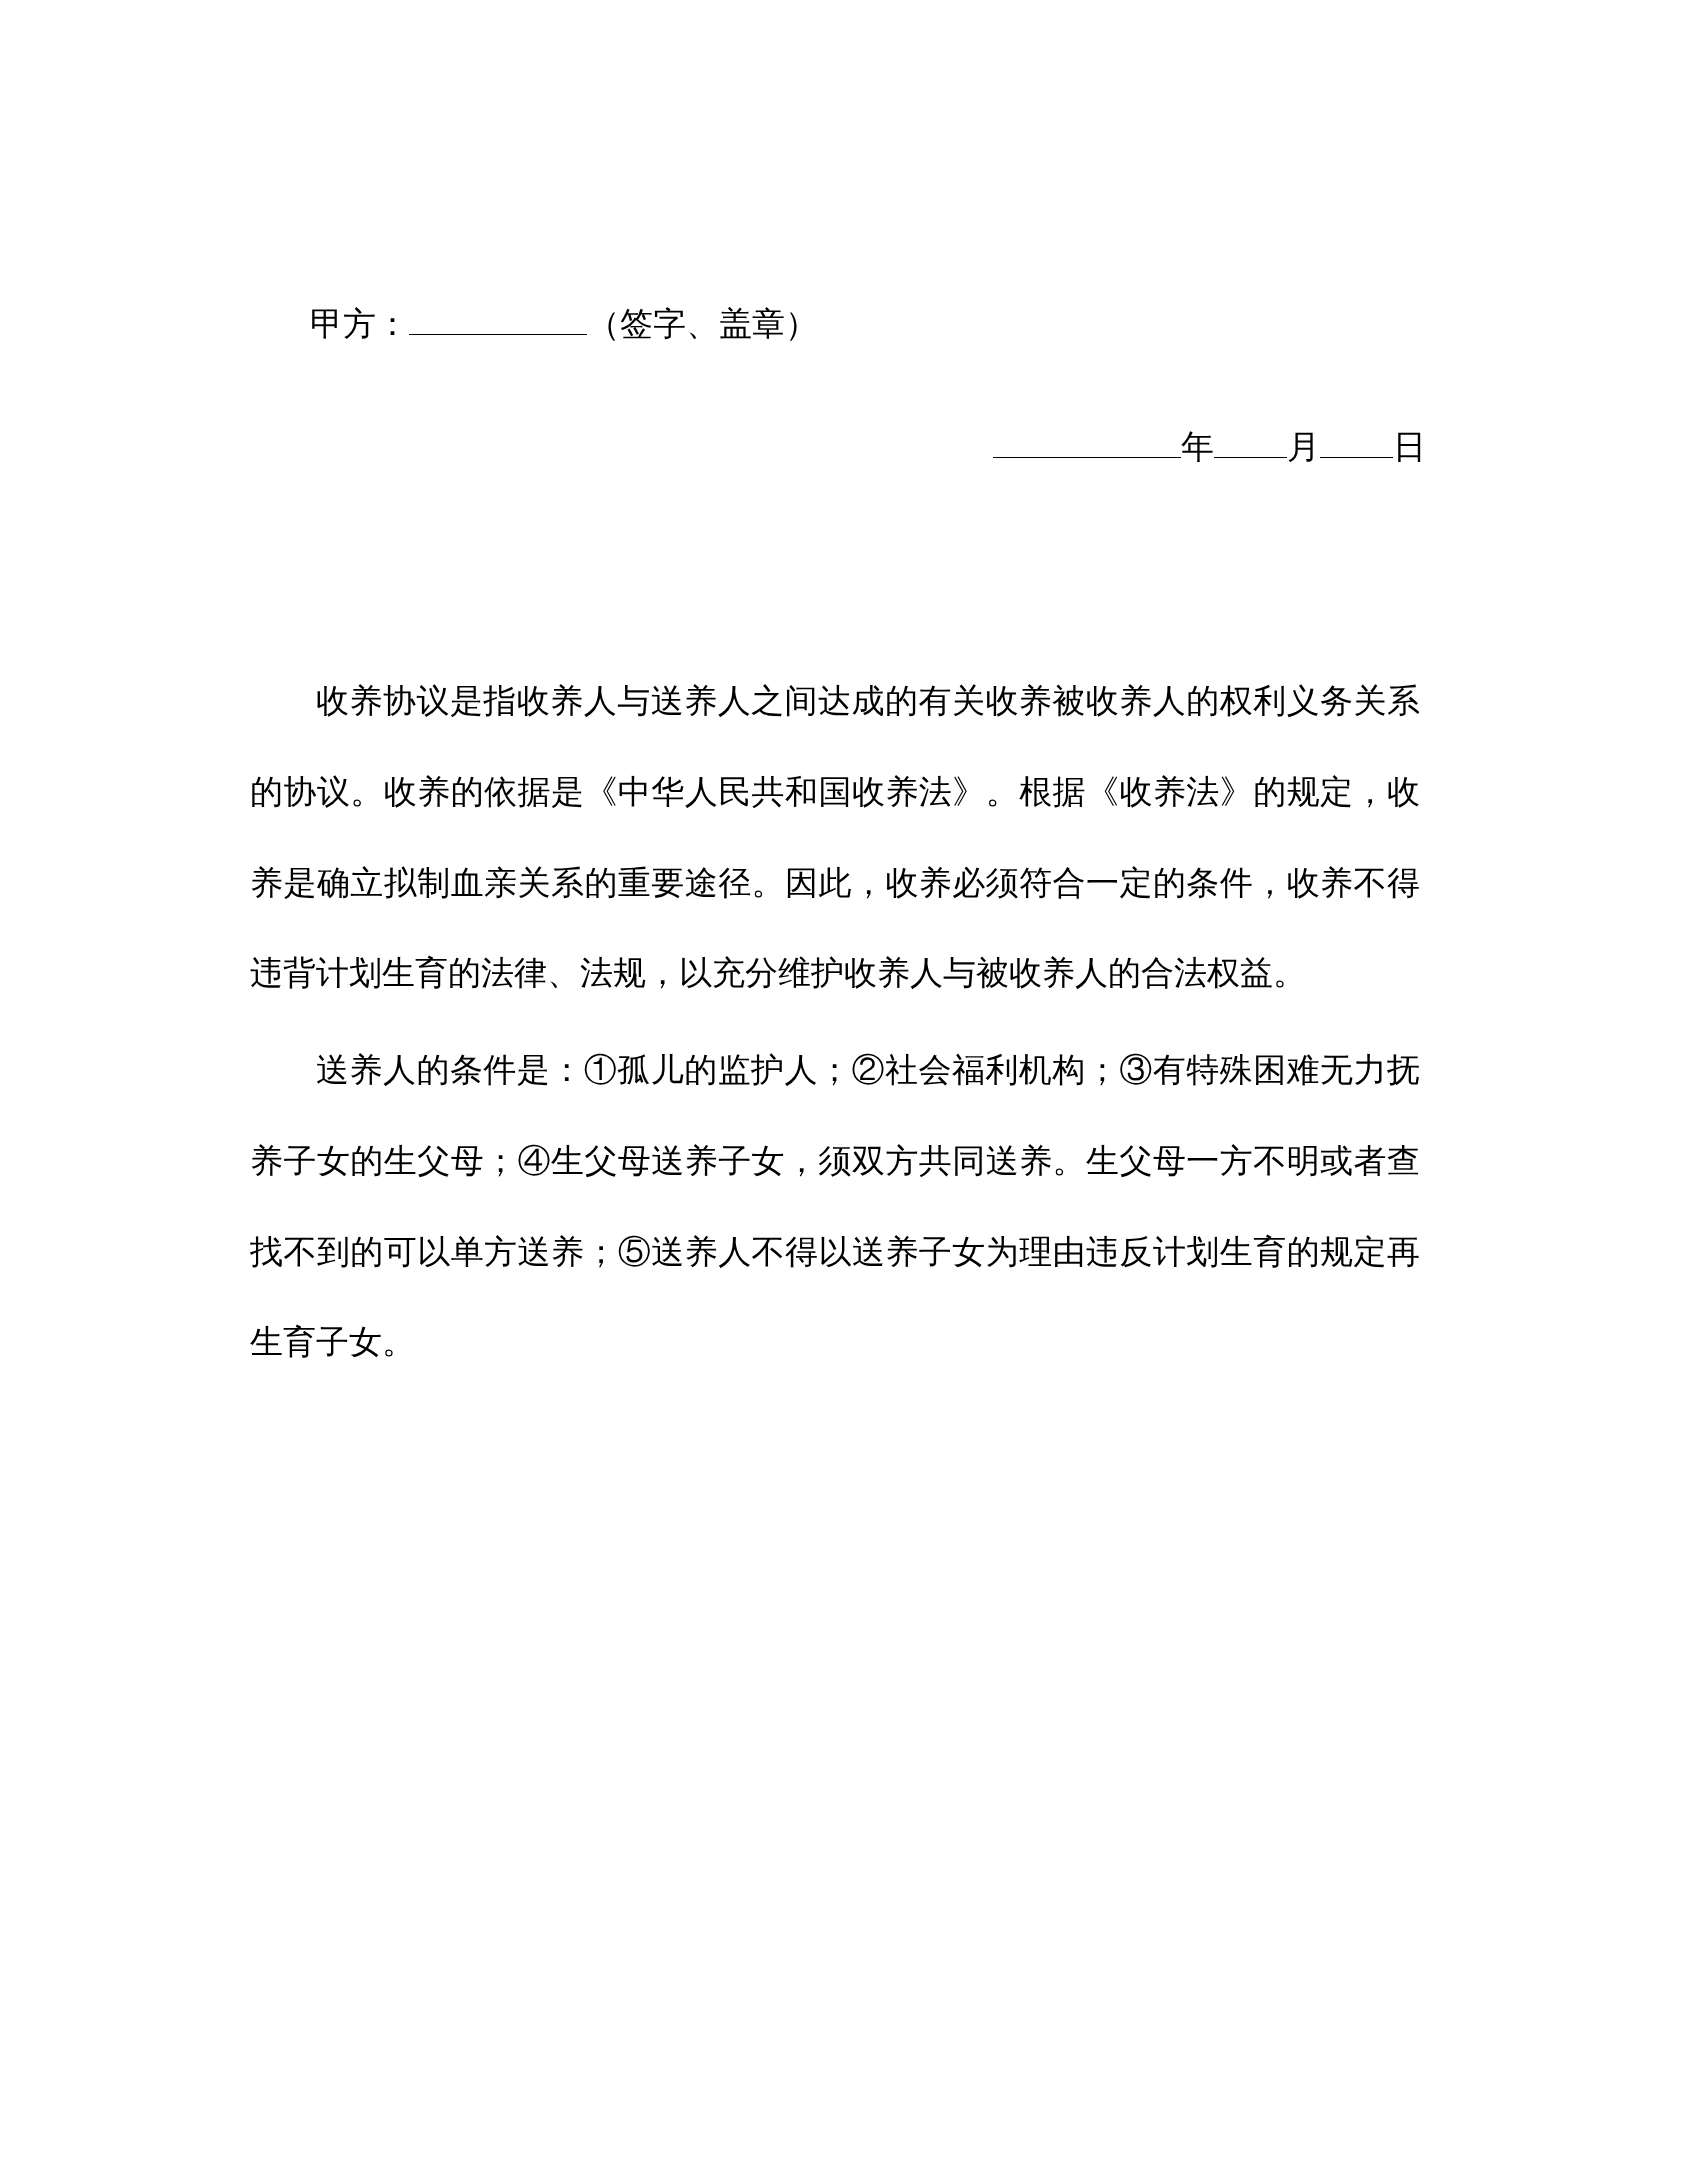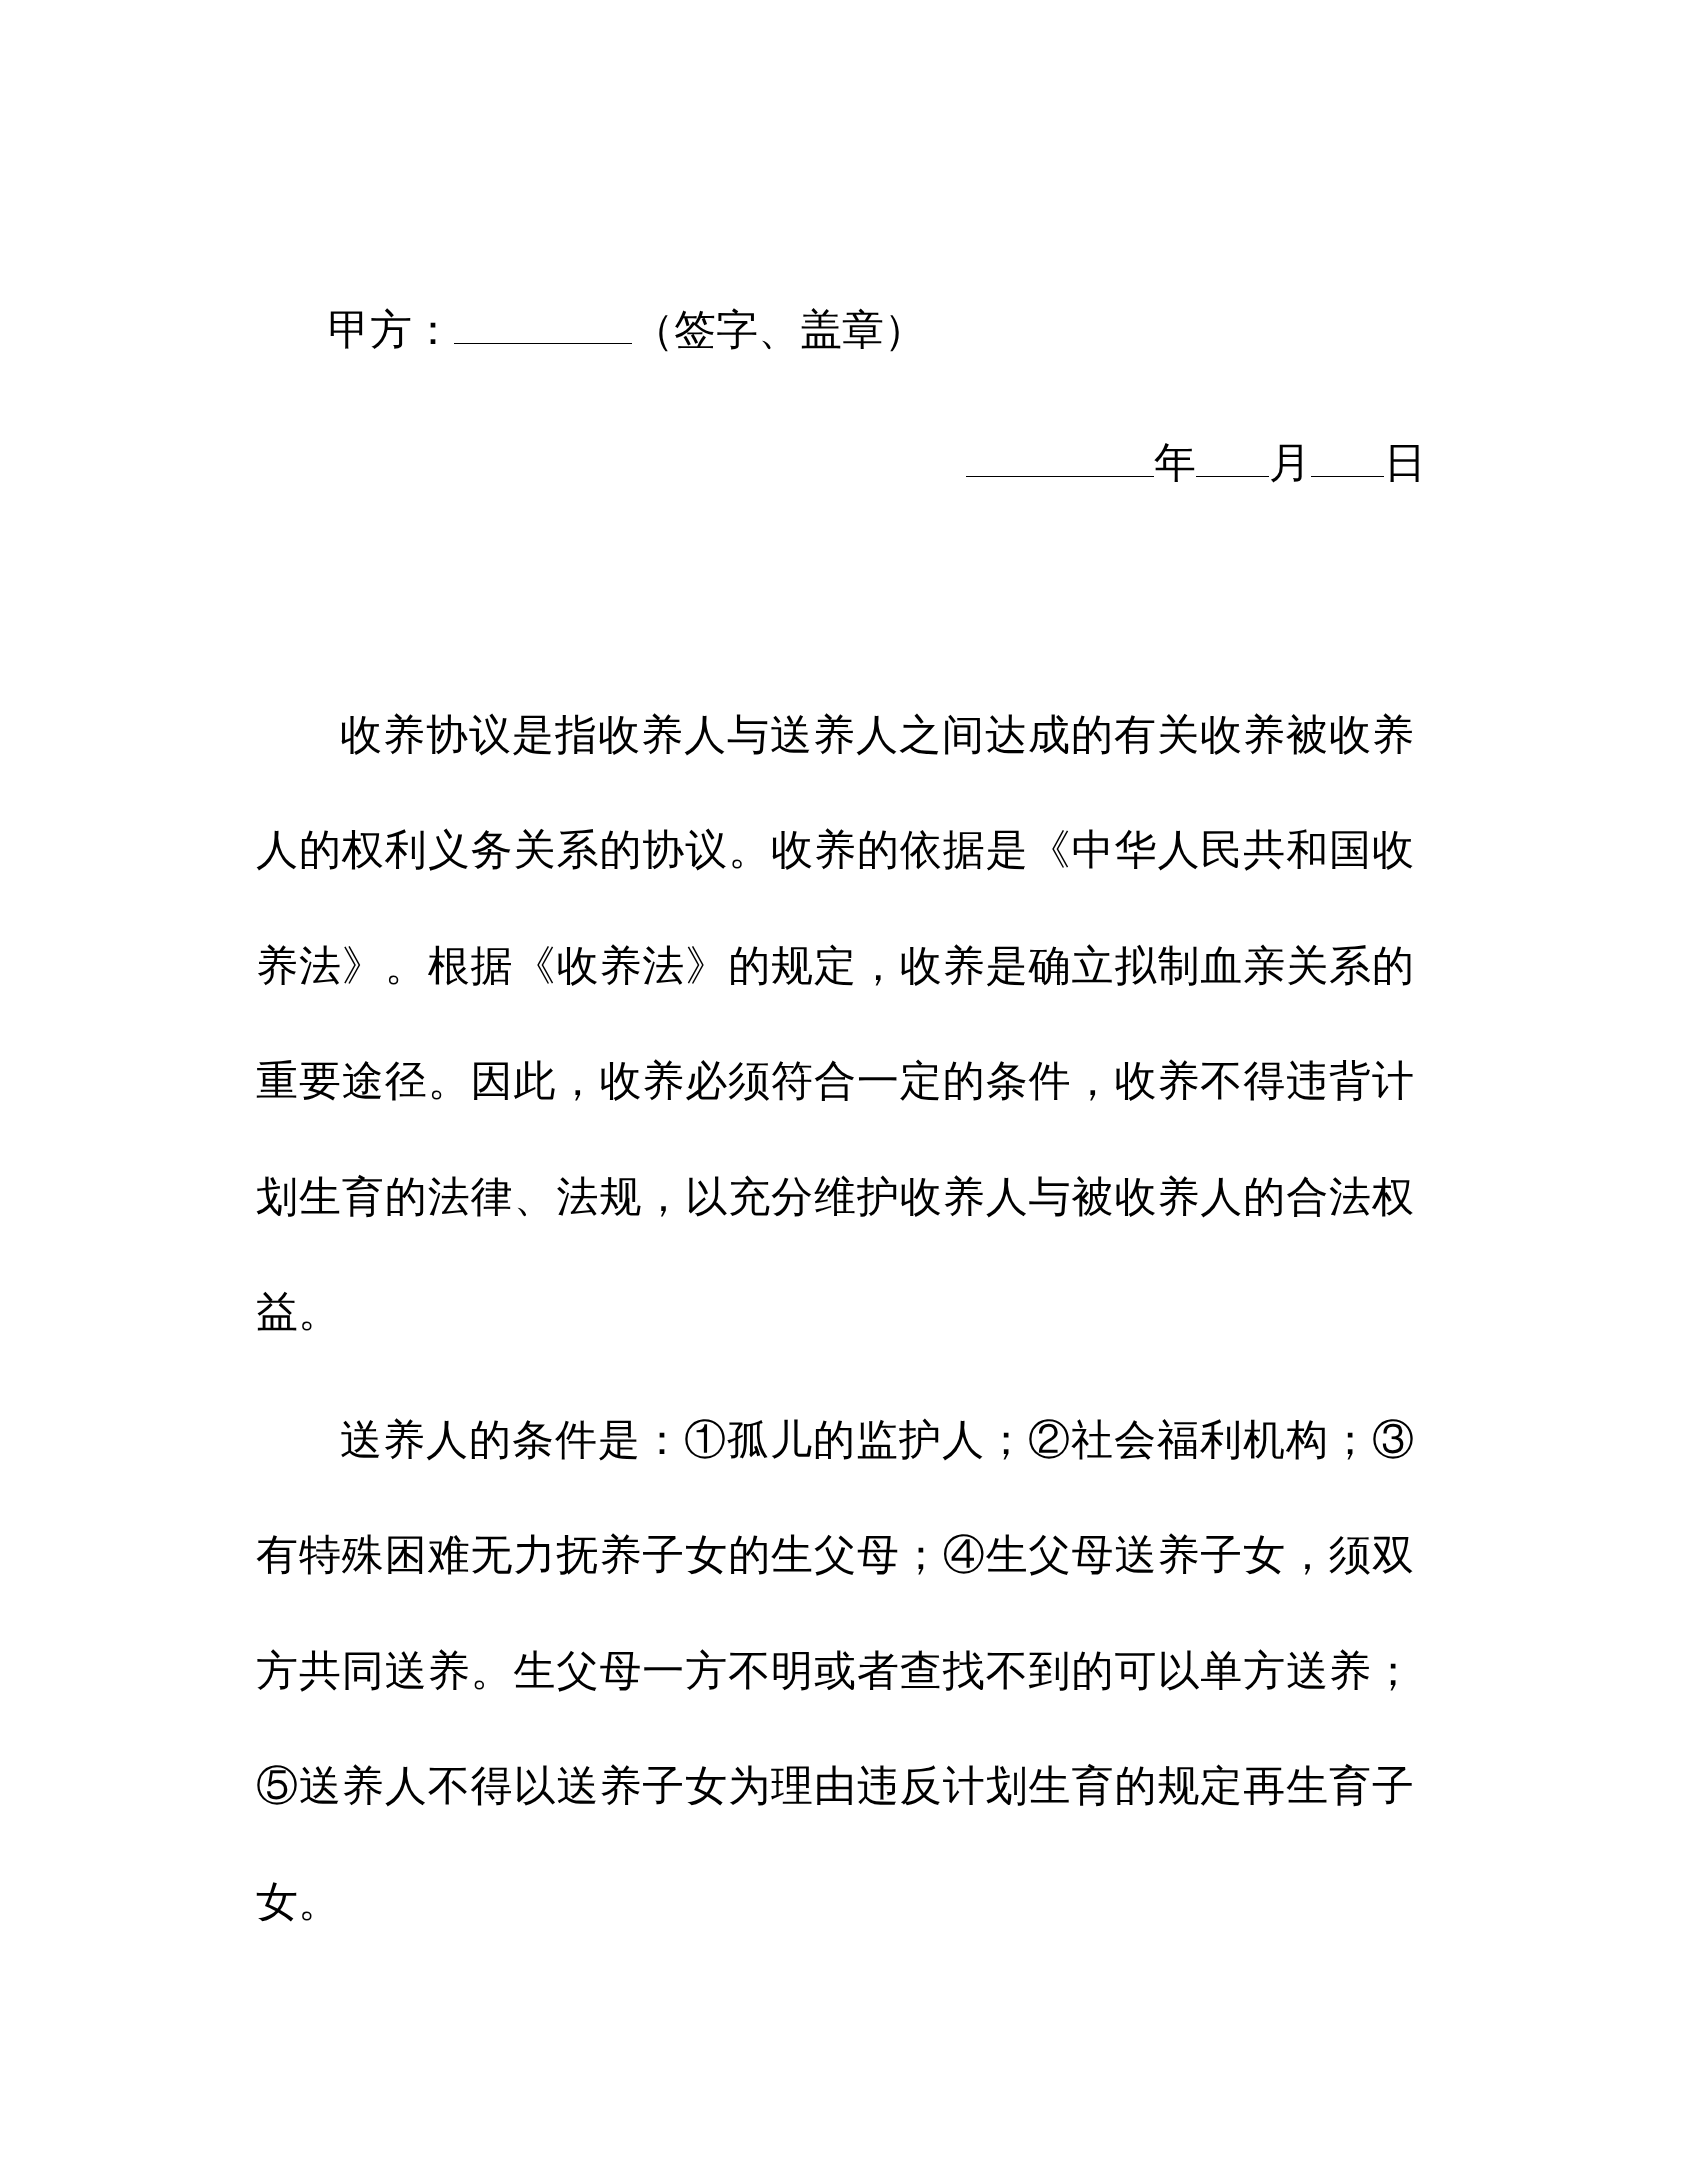--- a/index.html
+++ b/index.html
@@ -7,21 +7,21 @@
     padding: 0;
     background: #ffffff;
   }
   .page {
     position: relative;
     width: 1686px;
     height: 2182px;
     background: #ffffff;
     color: #000000;
     font-family: "Liberation Serif", "DejaVu Serif", serif;
-    font-size: 42px;
+    font-size: 33px;
     box-sizing: border-box;
     padding: 303px 260px 0 244px;
     overflow: hidden;
   }
   .sig-row {
     display: flex;
     justify-content: space-between;
     align-items: baseline;
     line-height: 1.25;
   }
@@ -45,21 +45,21 @@
     margin-top: 80px;
     text-align: right;
     white-space: nowrap;
     line-height: 1.25;
   }
   .body-text {
     margin-top: 188px;
     text-align: justify;
   }
   .body-text p {
-    margin: 12px;
+    margin: 6px;
     text-indent: 2em;
     line-height: 2.75;
   }
 </style>
 </head>
 <body>
 
 <div class="page">
 
   <div class="sig-row">

